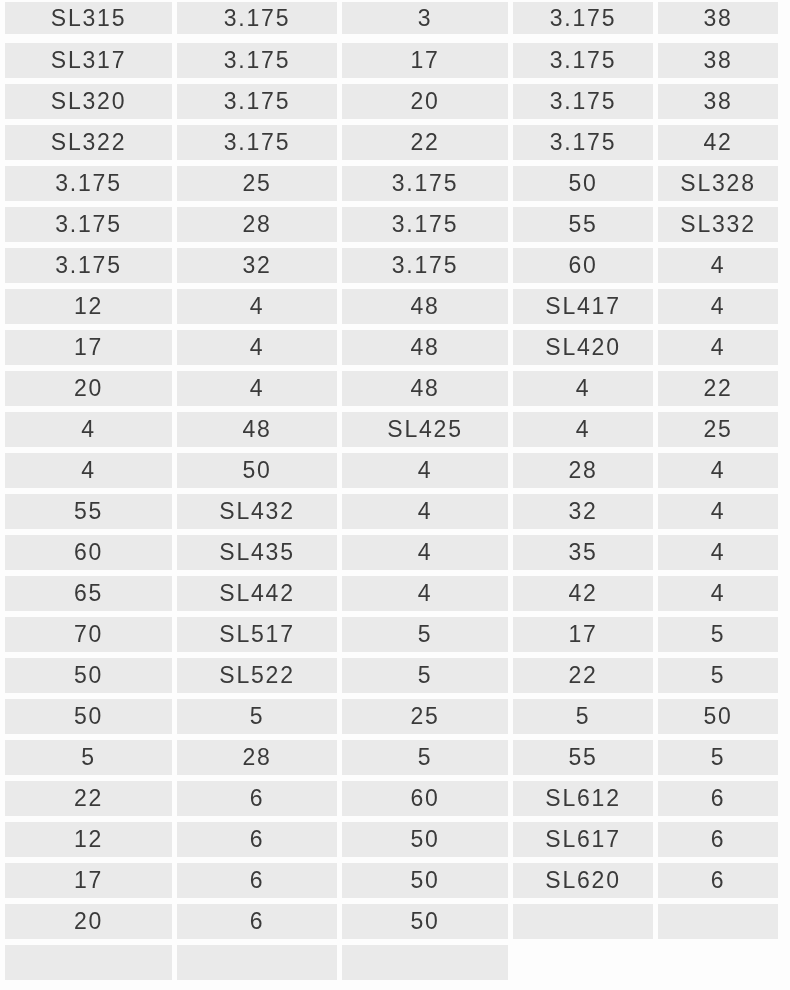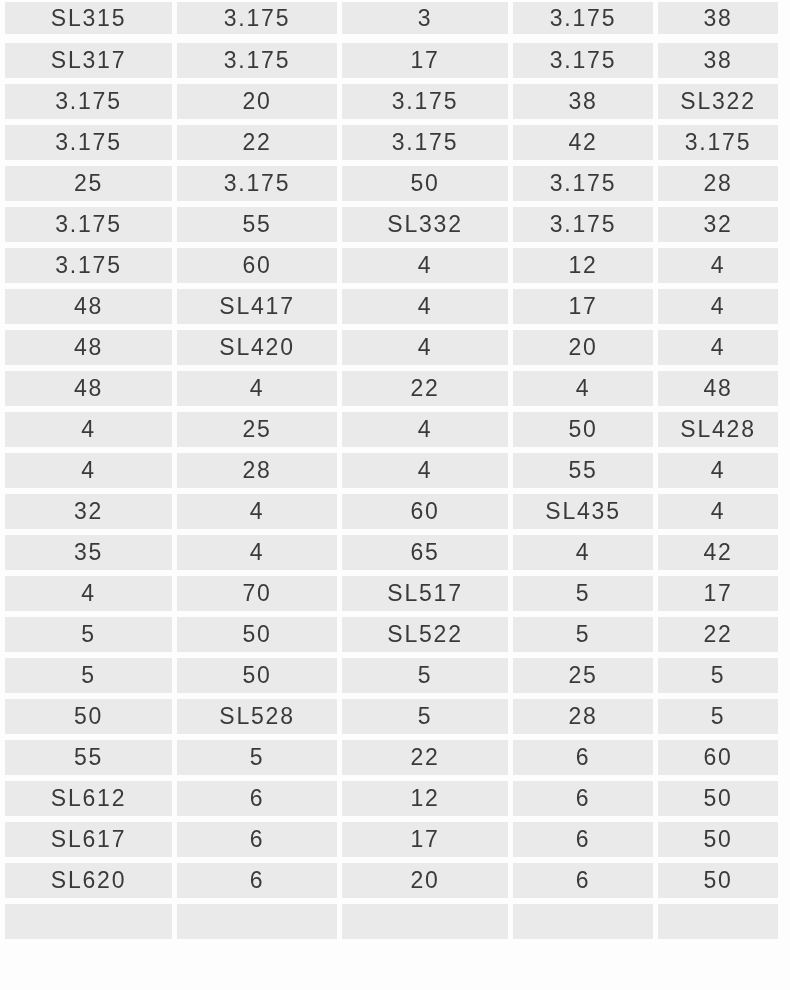--- a/index.html
+++ b/index.html
@@ -55,33 +55,35 @@
   <div class="cell first-row">SL315</div>
       <div class="cell first-row">3.175</div>
       <div class="cell first-row">3</div>
       <div class="cell first-row">3.175</div>
       <div class="cell first-row">38</div>
       <div class="cell">SL317</div>
       <div class="cell">3.175</div>
       <div class="cell">17</div>
       <div class="cell">3.175</div>
       <div class="cell">38</div>
+      <div class="cell">SL320</div>
       <div class="cell">3.175</div>
       <div class="cell">20</div>
       <div class="cell">3.175</div>
       <div class="cell">38</div>
       <div class="cell">SL322</div>
       <div class="cell">3.175</div>
       <div class="cell">22</div>
       <div class="cell">3.175</div>
       <div class="cell">42</div>
       <div class="cell">3.175</div>
       <div class="cell">25</div>
       <div class="cell">3.175</div>
       <div class="cell">50</div>
+      <div class="cell">SL328</div>
       <div class="cell">3.175</div>
       <div class="cell">28</div>
       <div class="cell">3.175</div>
       <div class="cell">55</div>
       <div class="cell">SL332</div>
       <div class="cell">3.175</div>
       <div class="cell">32</div>
       <div class="cell">3.175</div>
       <div class="cell">60</div>
       <div class="cell">4</div>
@@ -95,57 +97,58 @@
       <div class="cell">48</div>
       <div class="cell">SL420</div>
       <div class="cell">4</div>
       <div class="cell">20</div>
       <div class="cell">4</div>
       <div class="cell">48</div>
       <div class="cell">4</div>
       <div class="cell">22</div>
       <div class="cell">4</div>
       <div class="cell">48</div>
+      <div class="cell">SL425</div>
       <div class="cell">4</div>
       <div class="cell">25</div>
       <div class="cell">4</div>
       <div class="cell">50</div>
-      <div class="cell">SL428</div>
       <div class="cell">4</div>
       <div class="cell">28</div>
       <div class="cell">4</div>
       <div class="cell">55</div>
+      <div class="cell">SL432</div>
       <div class="cell">4</div>
       <div class="cell">32</div>
       <div class="cell">4</div>
       <div class="cell">60</div>
       <div class="cell">SL435</div>
       <div class="cell">4</div>
       <div class="cell">35</div>
       <div class="cell">4</div>
       <div class="cell">65</div>
+      <div class="cell">SL442</div>
       <div class="cell">4</div>
       <div class="cell">42</div>
       <div class="cell">4</div>
       <div class="cell">70</div>
       <div class="cell">SL517</div>
       <div class="cell">5</div>
       <div class="cell">17</div>
       <div class="cell">5</div>
       <div class="cell">50</div>
       <div class="cell">SL522</div>
       <div class="cell">5</div>
       <div class="cell">22</div>
       <div class="cell">5</div>
       <div class="cell">50</div>
       <div class="cell">5</div>
       <div class="cell">25</div>
       <div class="cell">5</div>
       <div class="cell">50</div>
-      <div class="cell">SL528</div>
       <div class="cell">5</div>
       <div class="cell">28</div>
       <div class="cell">5</div>
       <div class="cell">55</div>
       <div class="cell">5</div>
       <div class="cell">22</div>
       <div class="cell">6</div>
       <div class="cell">60</div>
       <div class="cell">SL612</div>
       <div class="cell">6</div>

